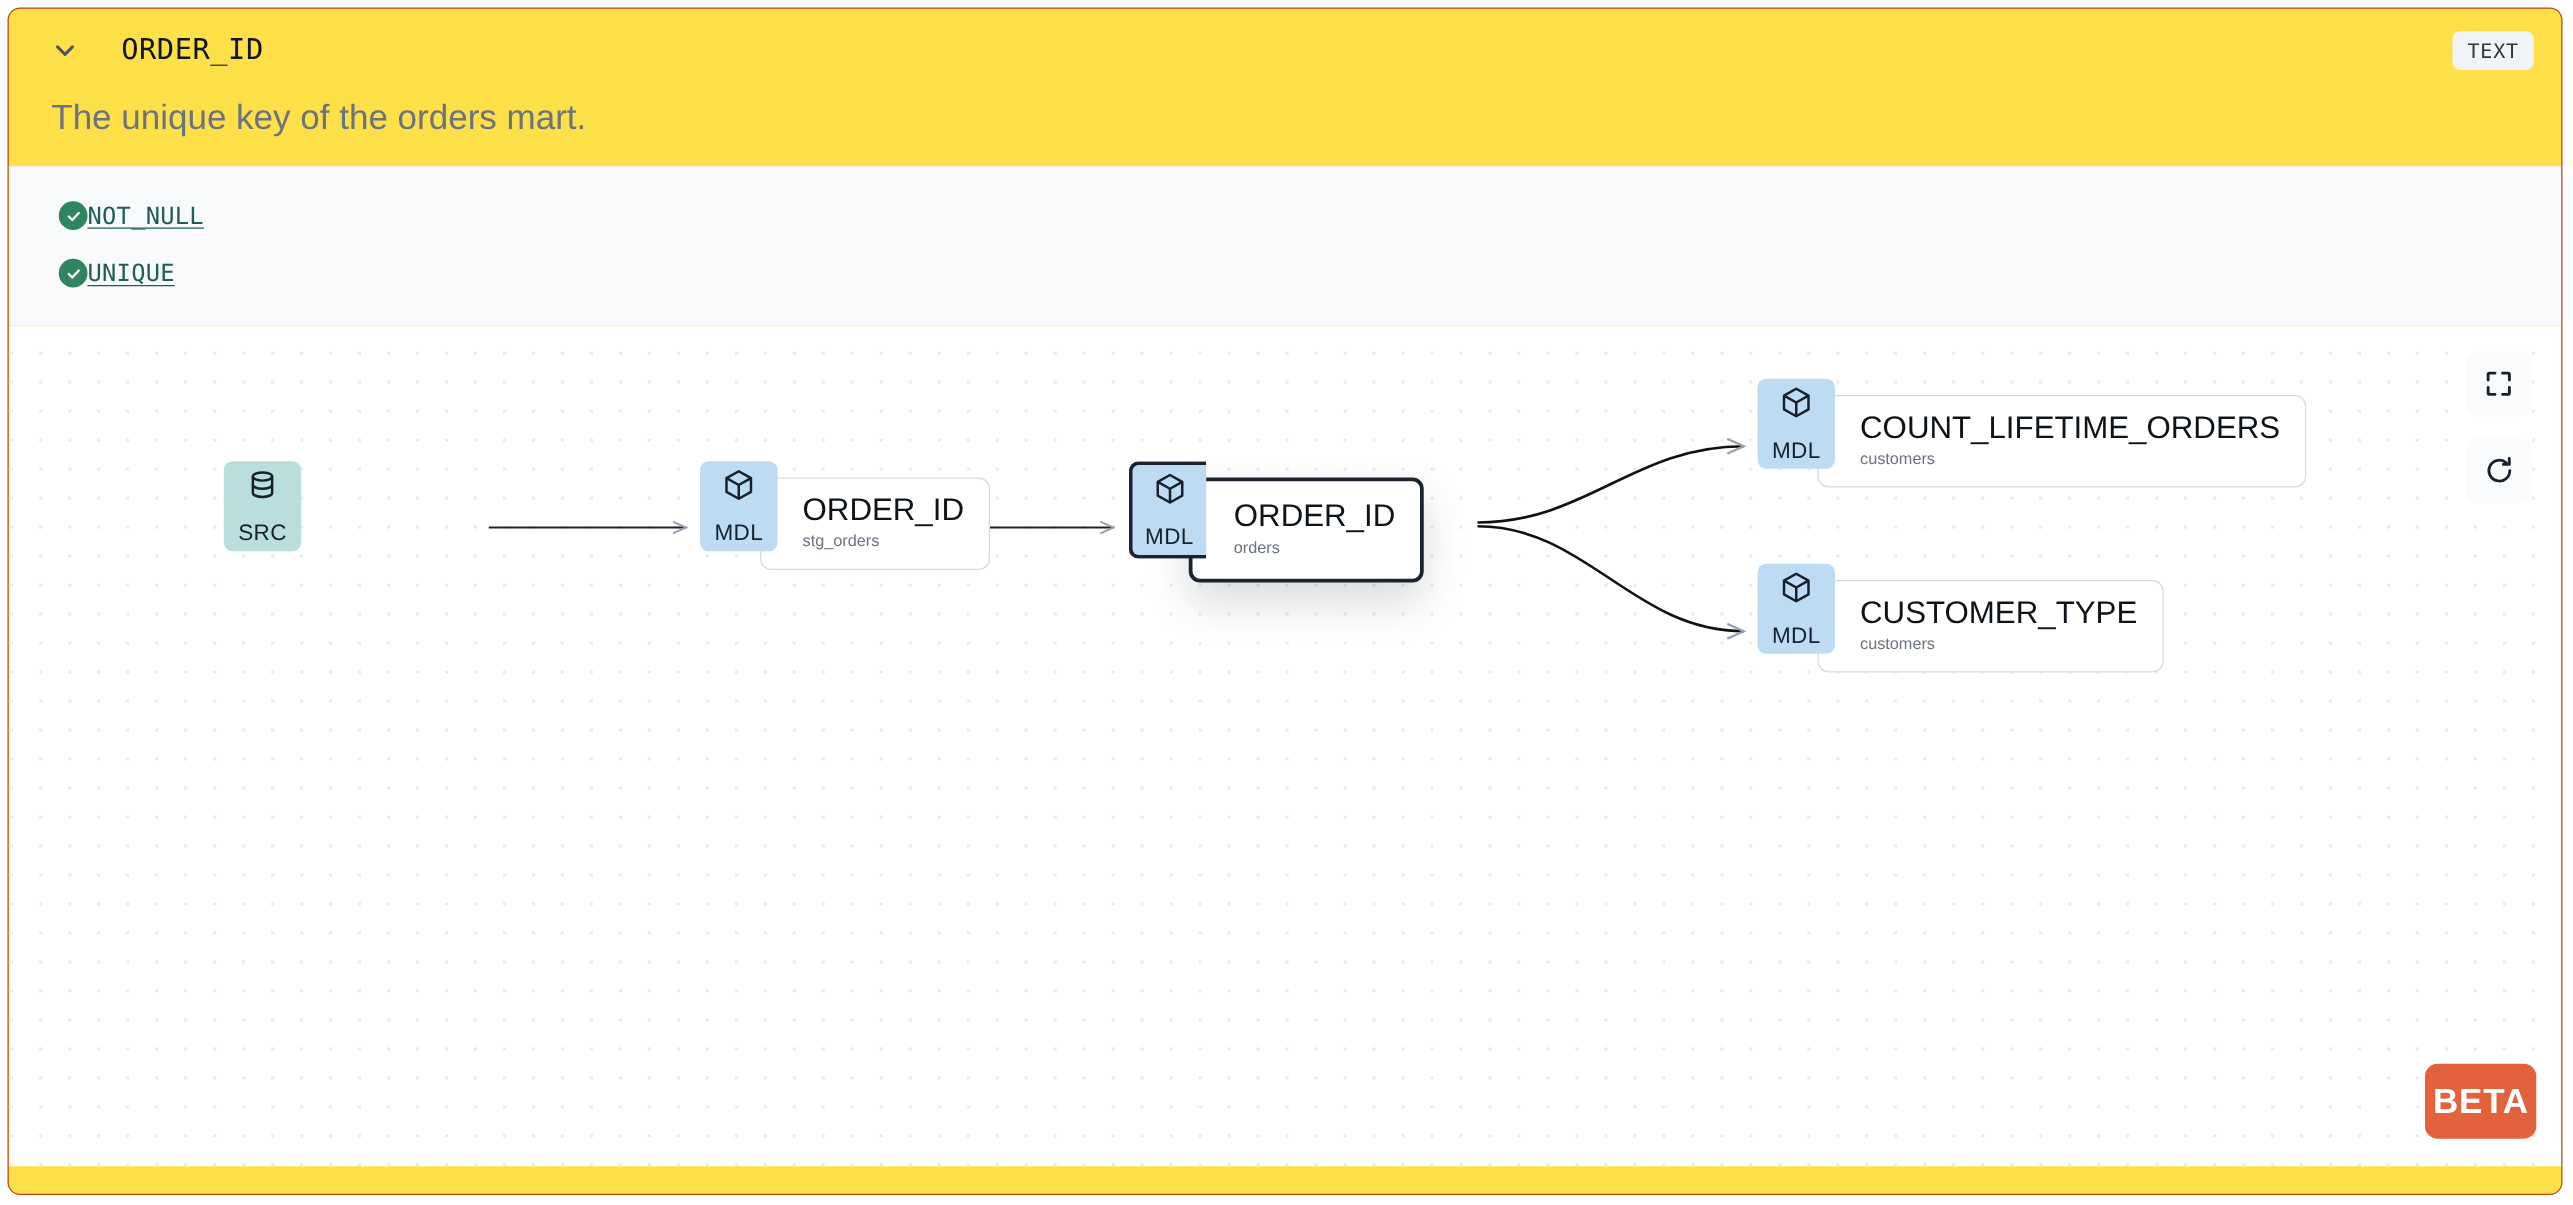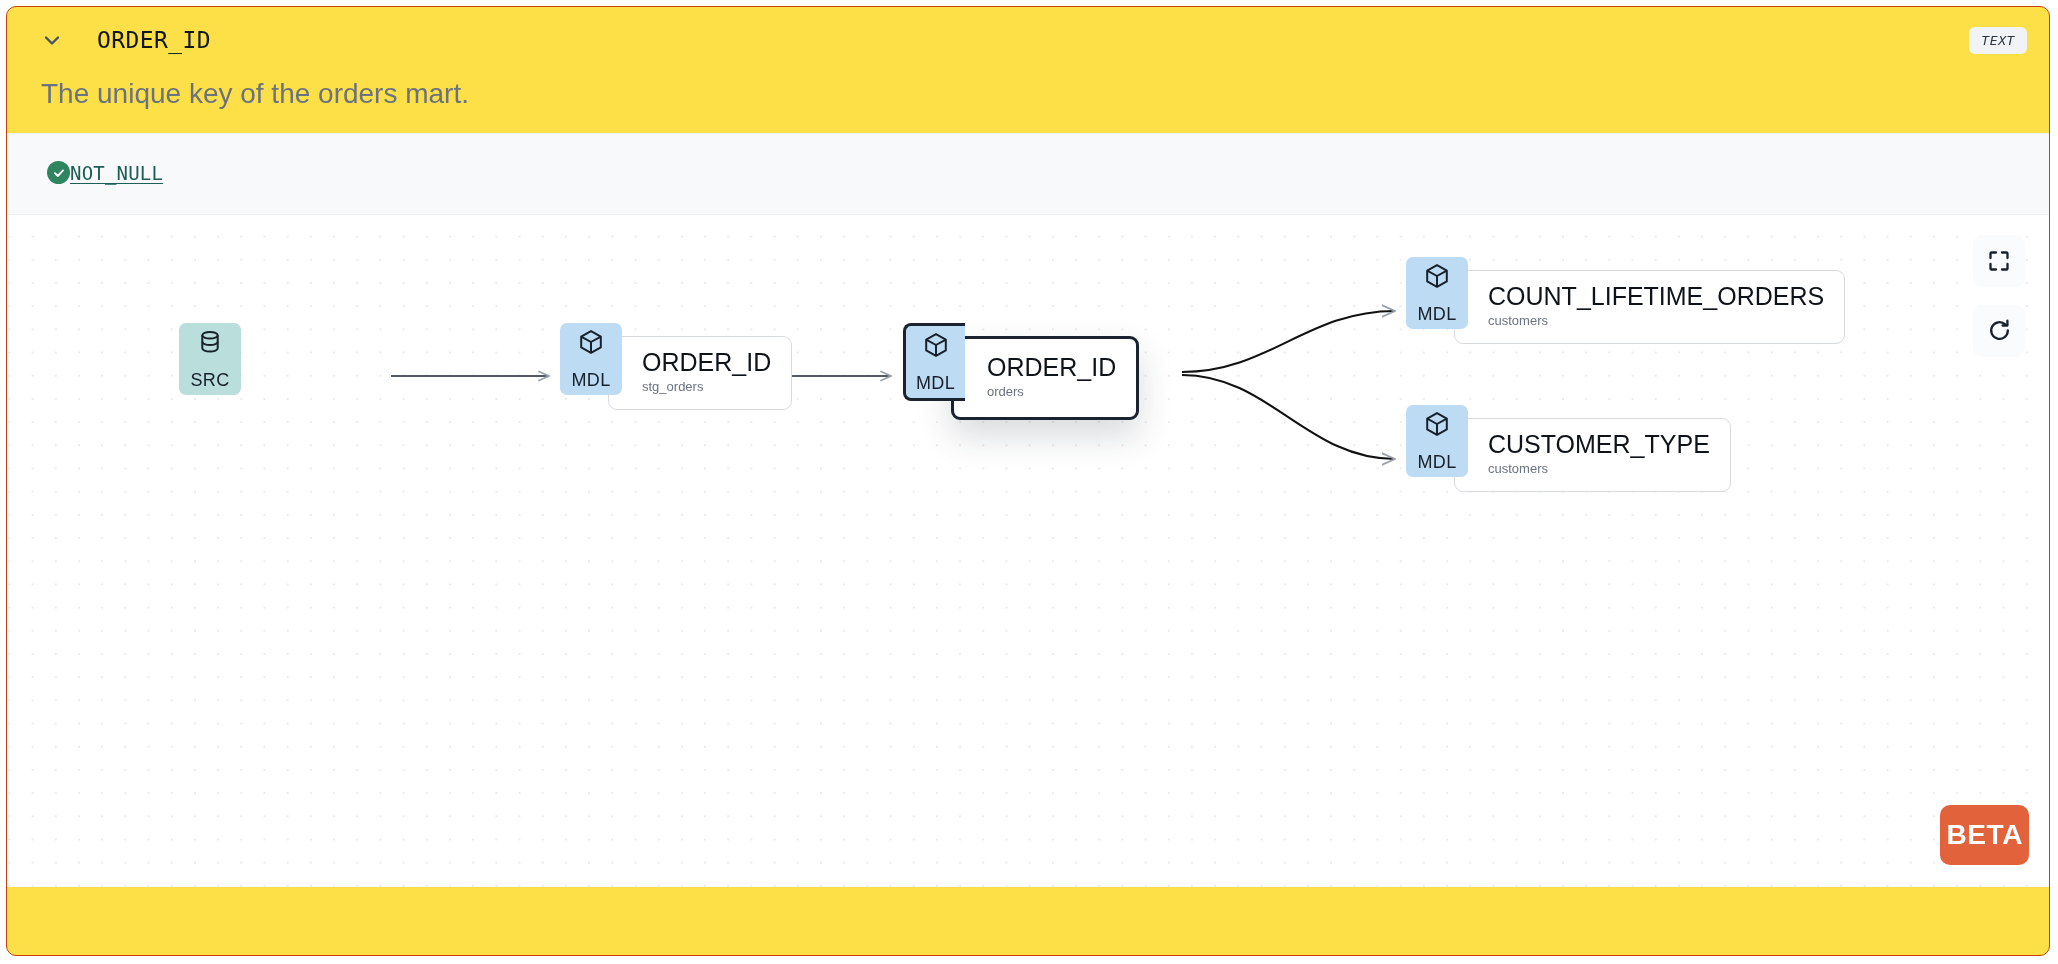--- a/index.html
+++ b/index.html
@@ -54,26 +54,25 @@
     font-size: 23px;
     letter-spacing: 0.4px;
     color: #11161c;
     font-family: "DejaVu Sans Mono", monospace;
     white-space: nowrap;
   }
   .type-badge {
     margin-left: auto;
     background: #f1f3f6;
     color: #2e3642;
-    font-size: 13px;
+    font-size: 16px;
     letter-spacing: 0.6px;
     padding: 6px 12px;
     border-radius: 6px;
     font-family: "DejaVu Sans Mono", monospace;
-    font-style: italic;
   }
 
   
   .description {
     padding: 4px 32px 22px 34px;
     font-size: 28px;
     color: #6b7280;
     line-height: 1.2;
   }
 
@@ -261,20 +260,28 @@
     <div class="description">The unique key of the orders mart.</div>
 
     <div class="tests">
       <div class="test-row">
         <span class="check">
           <svg width="14" height="14" viewBox="0 0 14 14">
             <path d="M3 7.2 L5.8 10 L11 4.4" fill="none" stroke="#ffffff" stroke-width="1.9" stroke-linecap="round" stroke-linejoin="round"></path>
           </svg>
         </span>
         <a class="test-link">NOT_NULL</a>
+      </div>
+      <div class="test-row">
+        <span class="check">
+          <svg width="14" height="14" viewBox="0 0 14 14">
+            <path d="M3 7.2 L5.8 10 L11 4.4" fill="none" stroke="#ffffff" stroke-width="1.9" stroke-linecap="round" stroke-linejoin="round"></path>
+          </svg>
+        </span>
+        <a class="test-link">UNIQUE</a>
       </div>
     </div>
 
     <div class="canvas">
 
       <svg class="flow-svg" viewBox="0 0 2042 672" preserveAspectRatio="none">
         <defs>
           <marker id="arrow" viewBox="0 0 10 10" refX="9" refY="5" markerWidth="7" markerHeight="7" orient="auto-start-reverse">
             <path d="M 0 1 L 9 5 L 0 9" fill="none" stroke="#9aa1ab" stroke-width="1.3"></path>
           </marker>

